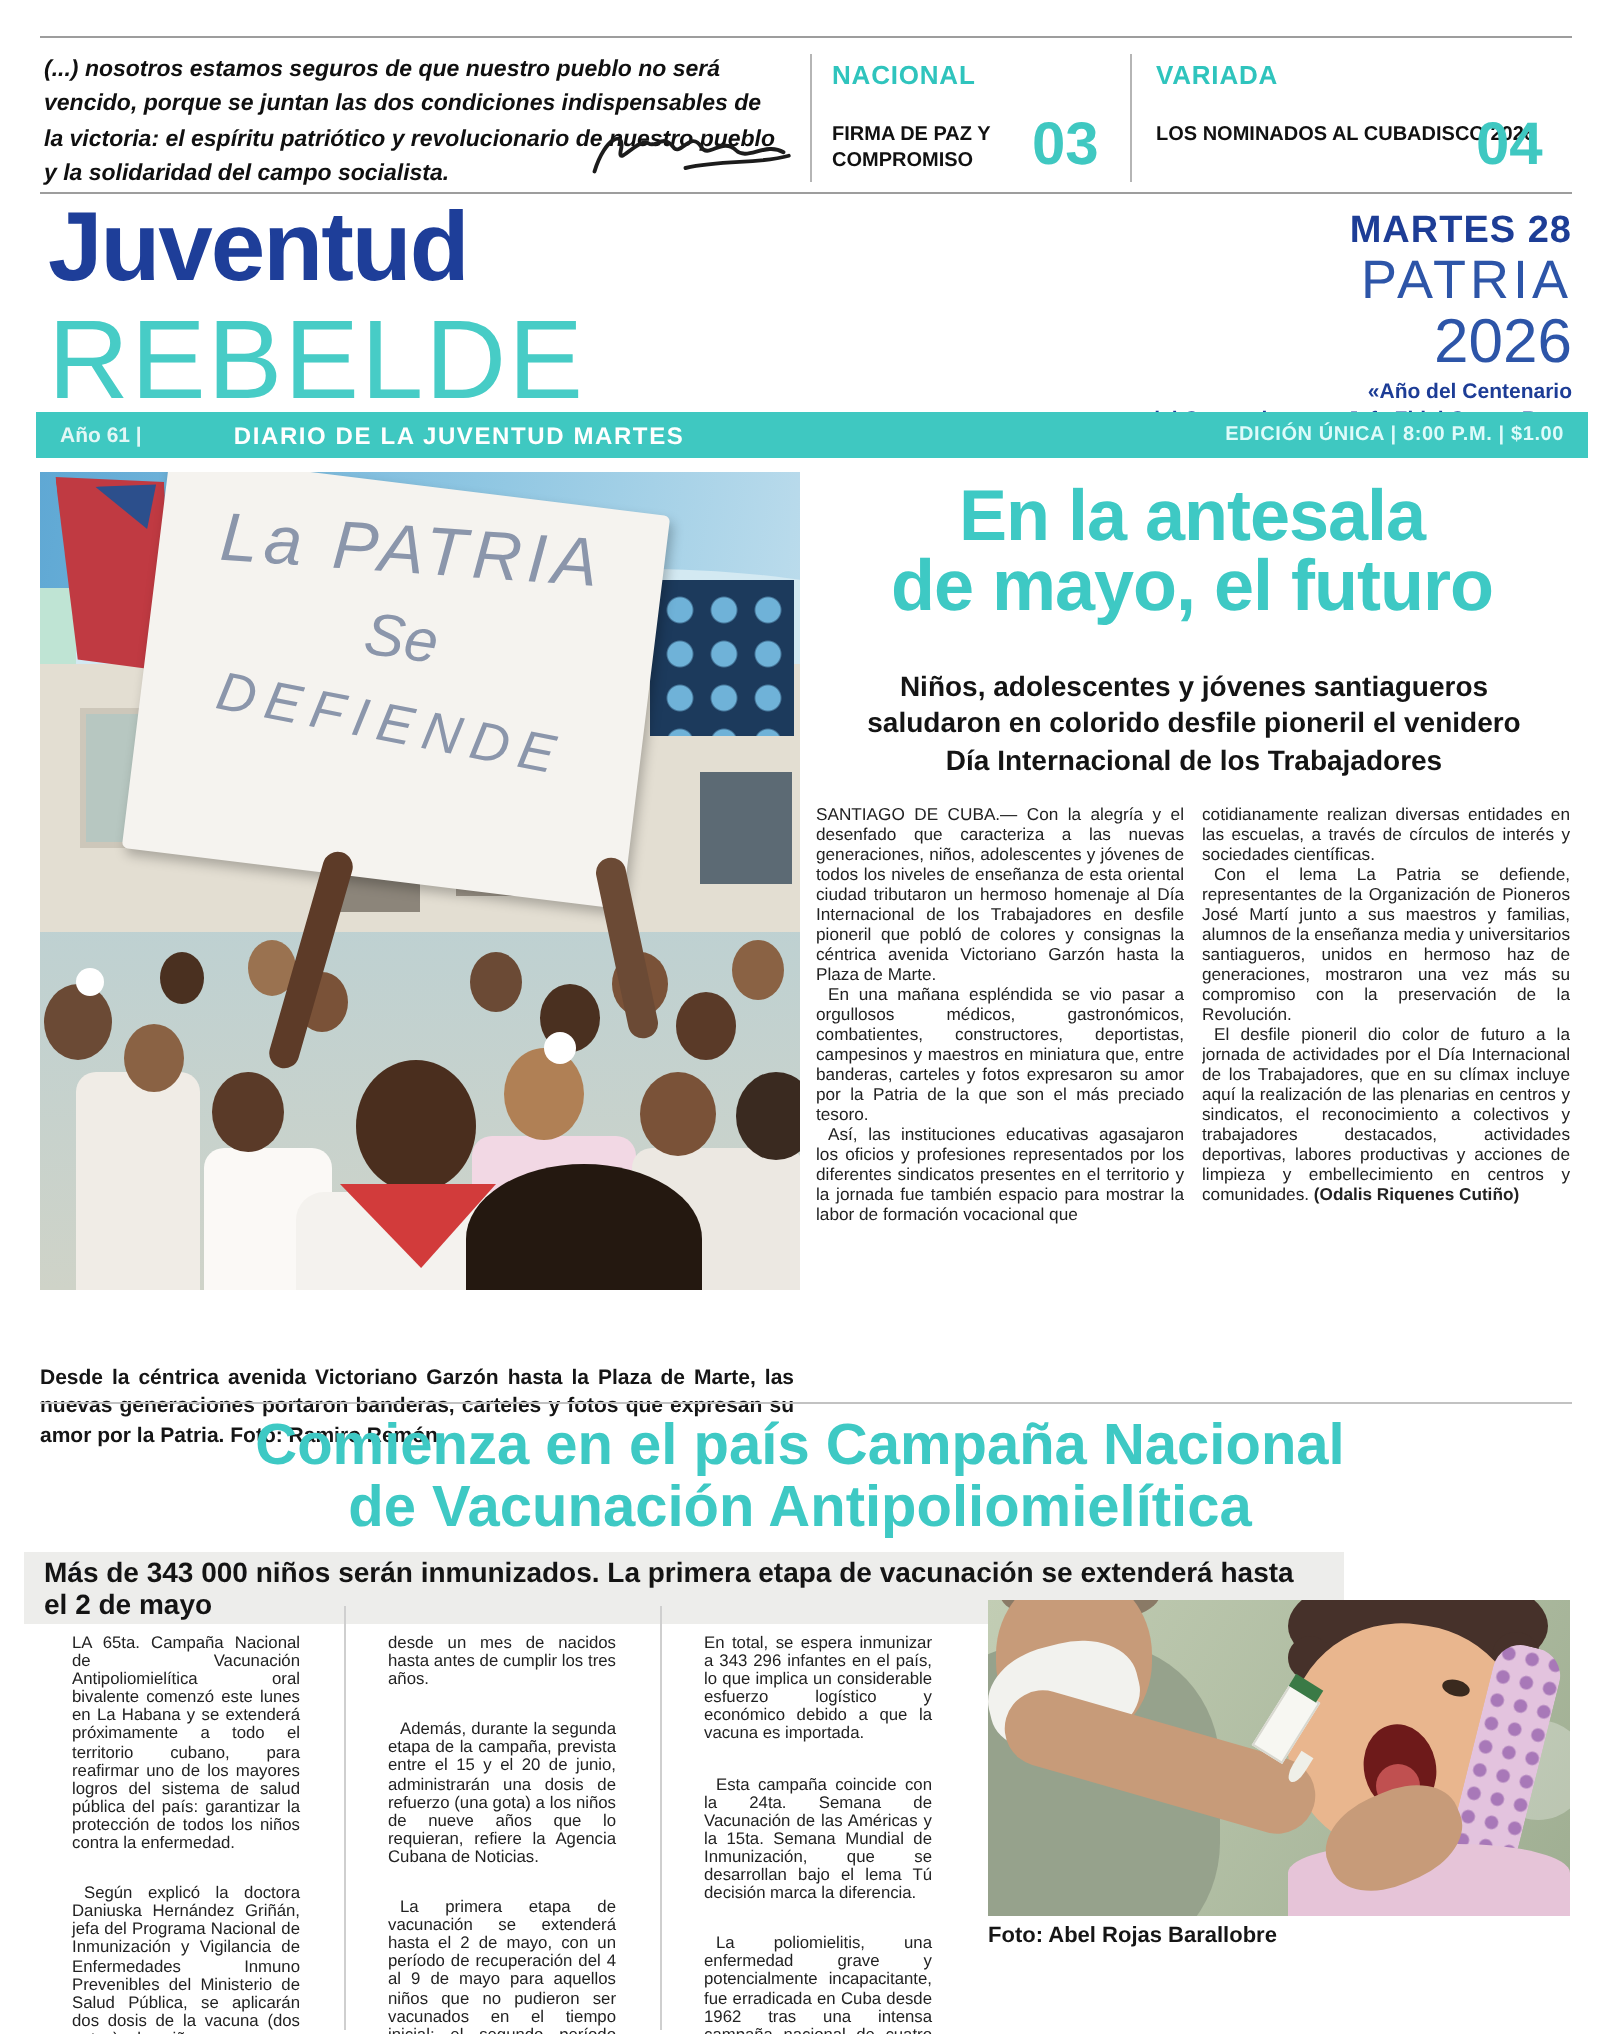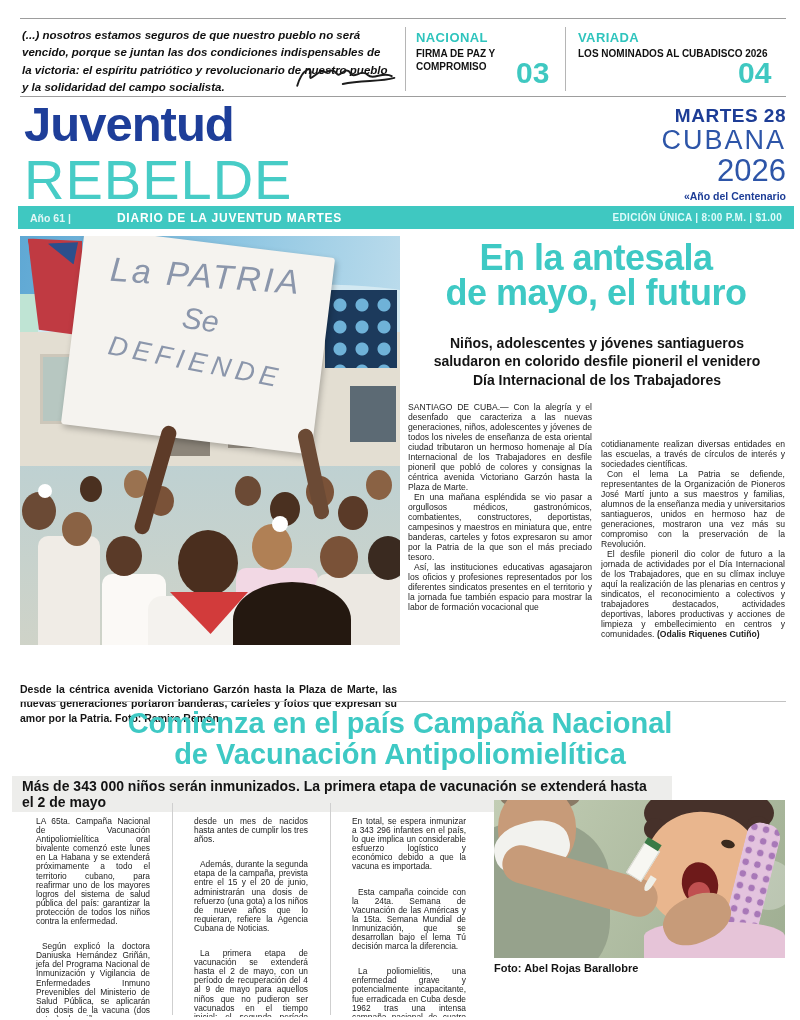--- a/index.html
+++ b/index.html
@@ -9,21 +9,21 @@
   .vr{position:absolute;width:1px;background:#b5b5b5;}
 
   
   .quote{position:absolute;left:22px;top:27px;width:368px;
          font:italic bold 11.5px/1.5 "Liberation Sans",sans-serif;color:#101010;}
   .sig{position:absolute;left:292px;top:58px;width:105px;height:38px;}
   .teaser{position:absolute;top:30px;}
   .t1{left:416px;width:138px;}
   .t2{left:578px;width:200px;}
   .kicker{color:#2fc4bd;font-weight:bold;font-size:13px;letter-spacing:.4px;}
-  .ttitle{font-size:10px;font-weight:bold;line-height:1.3;margin-top:2px;color:#111;}
+  .ttitle{font-size:10px;font-weight:bold;line-height:1.3;margin-top:16px;color:#111;}
   .pageno{position:absolute;font-size:30px;font-weight:bold;color:#3fc8c1;line-height:1;}
   .pn1{left:516px;top:58px;}
   .pn2{left:738px;top:58px;}
 
   
   .jt{position:absolute;left:24px;top:100px;font-size:49px;font-weight:bold;
       color:#1e3e99;letter-spacing:-1px;line-height:1;}
   .jr{position:absolute;left:24px;top:152px;font-size:56px;font-weight:normal;
       color:#47ccc6;letter-spacing:1px;line-height:1;}
   .dateblock{position:absolute;right:14px;top:106px;text-align:right;line-height:1;}
@@ -42,21 +42,21 @@
   .h1wrap{position:absolute;left:406px;top:240px;width:380px;text-align:center;
           color:#3ec9c4;font-weight:bold;line-height:.98;}
   .h1l{font-size:36px;letter-spacing:-.5px;}
   .deck{position:absolute;left:424px;top:334px;width:346px;text-align:center;
         font-size:14px;font-weight:bold;line-height:1.32;color:#141414;}
   .lcol{position:absolute;top:402px;height:294px;font-size:8.6px;line-height:10px;
         text-align:justify;color:#222;overflow:hidden;}
   .lcol p{margin:0;}
   .lcol p + p{text-indent:6px;}
   .c1{left:408px;width:184px;}
-  .c2{left:601px;width:184px;margin-top:37px;}
+  .c2{left:601px;width:184px;}
   .byline{font-weight:bold;}
 
   .caption1{position:absolute;left:20px;top:646px;width:377px;font-size:10.5px;
             font-weight:bold;line-height:1.38;text-align:justify;color:#151515;margin-top:36px;}
 
   
   .photo1{position:absolute;left:20px;top:236px;width:380px;height:409px;overflow:hidden;
           background:linear-gradient(#a9cede,#cfd3c8);}
   .photo1 *{position:absolute;}
   .p1-sky{left:0;top:0;width:380px;height:96px;background:linear-gradient(100deg,#5fa8d4,#8ec6e2 55%,#bcdcec);}
@@ -161,21 +161,21 @@
   <div class="teaser t2">
     <div class="kicker">VARIADA</div>
     <div class="ttitle">LOS NOMINADOS AL CUBADISCO 2026</div>
   </div>
   <div class="pageno pn2">04</div>
 
   <div class="jt">Juventud</div>
   <div class="jr">REBELDE</div>
   <div class="dateblock">
     <div class="d1">MARTES 28</div>
-    <div class="d2">CUBANA</div>
+    <div class="d2">PATRIA</div>
     <div class="d3">2026</div>
     <div class="motto">
       <div>«Año del Centenario</div>
       <div>del Comandante en Jefe Fidel Castro Ruz»</div>
     </div>
   </div>
 
   <div class="tealbar">
     <span class="bar-year">Año 61 |</span>
     <span class="bar-tag">DIARIO DE LA JUVENTUD MARTES</span>

